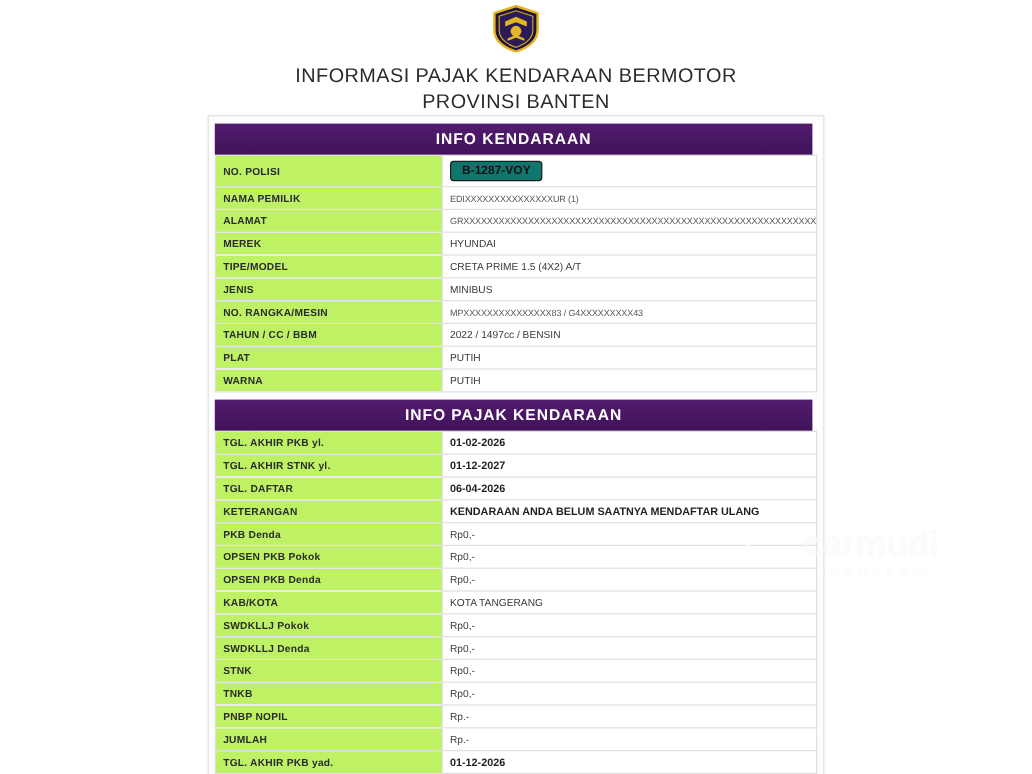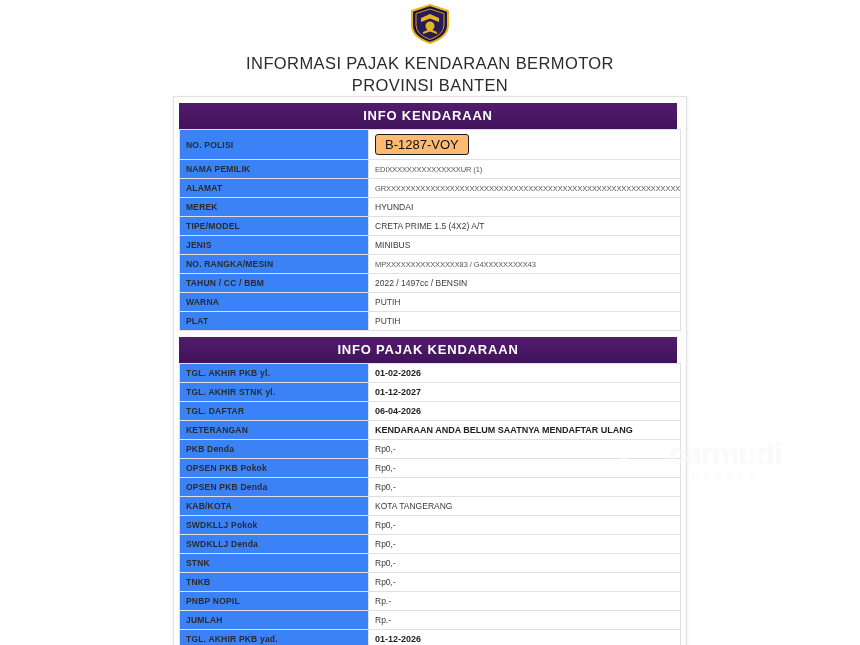--- a/index.html
+++ b/index.html
@@ -74,21 +74,21 @@
     border: 1px solid #e0e0e0;
     padding: 4px 6px;
     vertical-align: middle;
     height: 9px;
     white-space: nowrap;
     overflow: hidden;
     text-overflow: clip;
   }
   td.lbl {
     width: 176px;
-    background: #3b82f6;
+    background: #bef264;
     font-weight: bold;
     color: #2b2b2b;
     font-size: 8.5px;
     letter-spacing: 0.2px;
   }
   td.val {
     background: #ffffff;
     color: #3a3a3a;
     font-size: 8.5px;
   }
@@ -100,24 +100,24 @@
   td.val.tiny {
     font-size: 7.5px;
     color: #555;
     letter-spacing: -0.1px;
   }
   .plate {
     display: inline-block;
     border: 1px solid #1d1d1d;
     border-radius: 3px;
     padding: 2px 9px;
-    font-size: 13px;
-    font-weight: normal;
+    font-size: 10px;
+    font-weight: bold;
     color: #111;
-    background: #fdba74;
+    background: #0f766e;
   }
 
   .watermark {
     position: absolute;
     right: 78px;
     bottom: 83px;
     color: rgba(255,255,255,0.62);
     font-size: 30px;
     font-weight: bold;
     letter-spacing: -0.5px;
@@ -197,25 +197,25 @@
         </tr>
         <tr>
           <td class="lbl">NO. RANGKA/MESIN</td>
           <td class="val tiny">MPXXXXXXXXXXXXXXX83 / G4XXXXXXXXX43</td>
         </tr>
         <tr>
           <td class="lbl">TAHUN / CC / BBM</td>
           <td class="val">2022 / 1497cc / BENSIN</td>
         </tr>
         <tr>
+          <td class="lbl">PLAT</td>
+          <td class="val">PUTIH</td>
+        </tr>
+        <tr>
           <td class="lbl">WARNA</td>
-          <td class="val">PUTIH</td>
-        </tr>
-        <tr>
-          <td class="lbl">PLAT</td>
           <td class="val">PUTIH</td>
         </tr>
       </tbody>
     </table>
 
     <div class="band second">INFO PAJAK KENDARAAN</div>
     <table class="info">
       <tbody>
         <tr>
           <td class="lbl">TGL. AKHIR PKB yl.</td>

